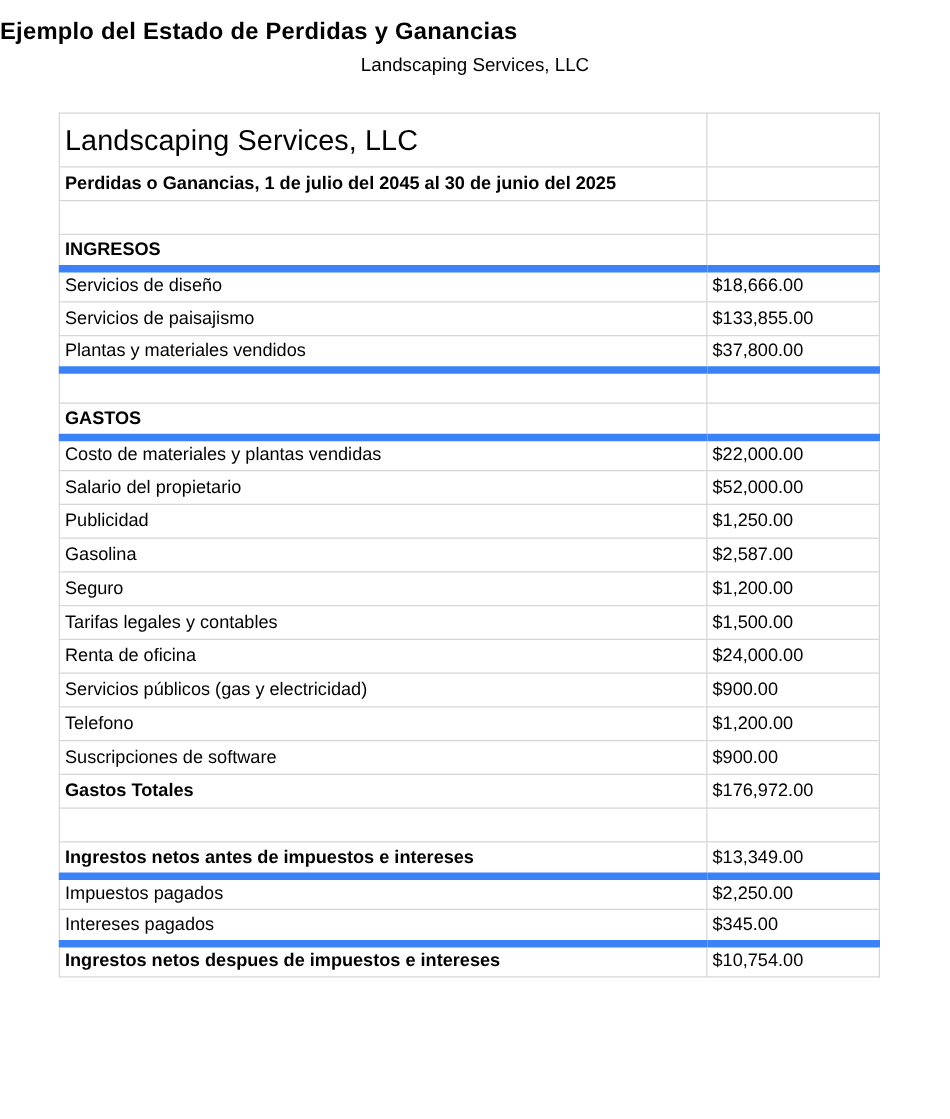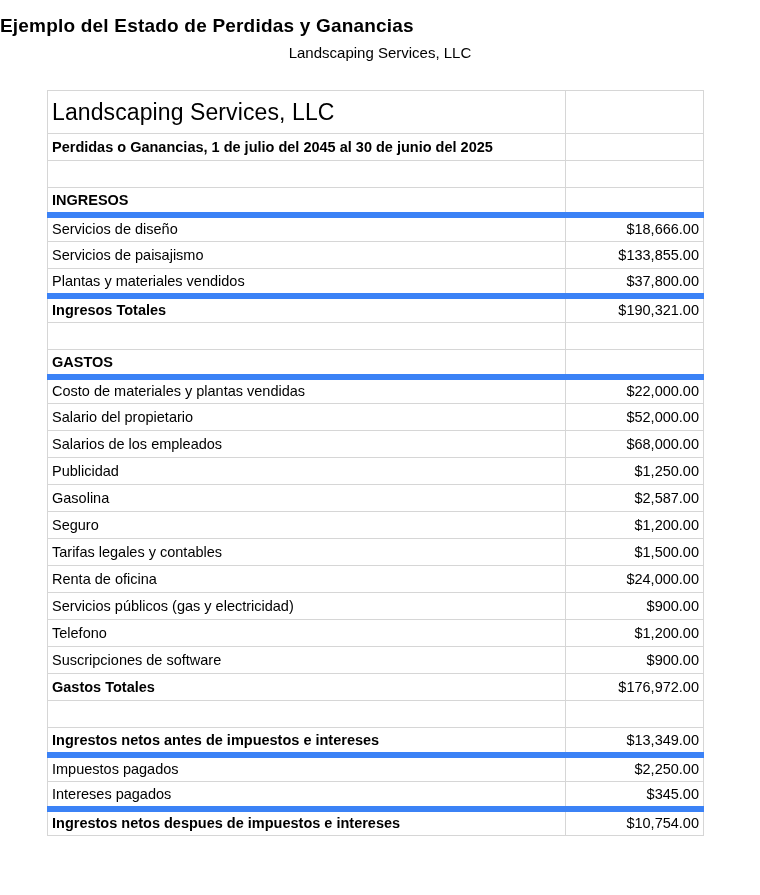--- a/index.html
+++ b/index.html
@@ -42,21 +42,21 @@
     border: 1px solid #d6d6d6;
     font-size: 14.5px;
     line-height: 18px;
     height: 27px;
     padding: 2px 4px 2px 4px;
     vertical-align: middle;
     white-space: nowrap;
     overflow: hidden;
     background: #ffffff;
   }
-  .pl-table td.amount { text-align: right; padding-right: 4px; }
+  .pl-table td.amount { padding-right: 4px; }
   .pl-table tr.row-bold td.label { font-weight: 700; }
   .pl-table tr.row-large td.label {
     font-size: 23px;
     font-weight: 400;
     letter-spacing: 0.1px;
   }
   .pl-table tr.row-large td { height: 43px; }
   .pl-table tr.row-thick td { border-bottom: 6px solid #3b82f6; }
 </style>
 </head>
@@ -94,43 +94,35 @@
           <td class="amount">$18,666.00</td>
         </tr>
         <tr>
           <td class="label">Servicios de paisajismo</td>
           <td class="amount">$133,855.00</td>
         </tr>
         <tr class="row-thick">
           <td class="label">Plantas y materiales vendidos</td>
           <td class="amount">$37,800.00</td>
         </tr>
-        <tr class="row-bold">
-          <td class="label">Ingresos Totales</td>
-          <td class="amount">$190,321.00</td>
-        </tr>
         <tr>
           <td class="label"></td>
           <td class="amount"></td>
         </tr>
         <tr class="row-bold row-thick">
           <td class="label">GASTOS</td>
           <td class="amount"></td>
         </tr>
         <tr>
           <td class="label">Costo de materiales y plantas vendidas</td>
           <td class="amount">$22,000.00</td>
         </tr>
         <tr>
           <td class="label">Salario del propietario</td>
           <td class="amount">$52,000.00</td>
-        </tr>
-        <tr>
-          <td class="label">Salarios de los empleados</td>
-          <td class="amount">$68,000.00</td>
         </tr>
         <tr>
           <td class="label">Publicidad</td>
           <td class="amount">$1,250.00</td>
         </tr>
         <tr>
           <td class="label">Gasolina</td>
           <td class="amount">$2,587.00</td>
         </tr>
         <tr>

